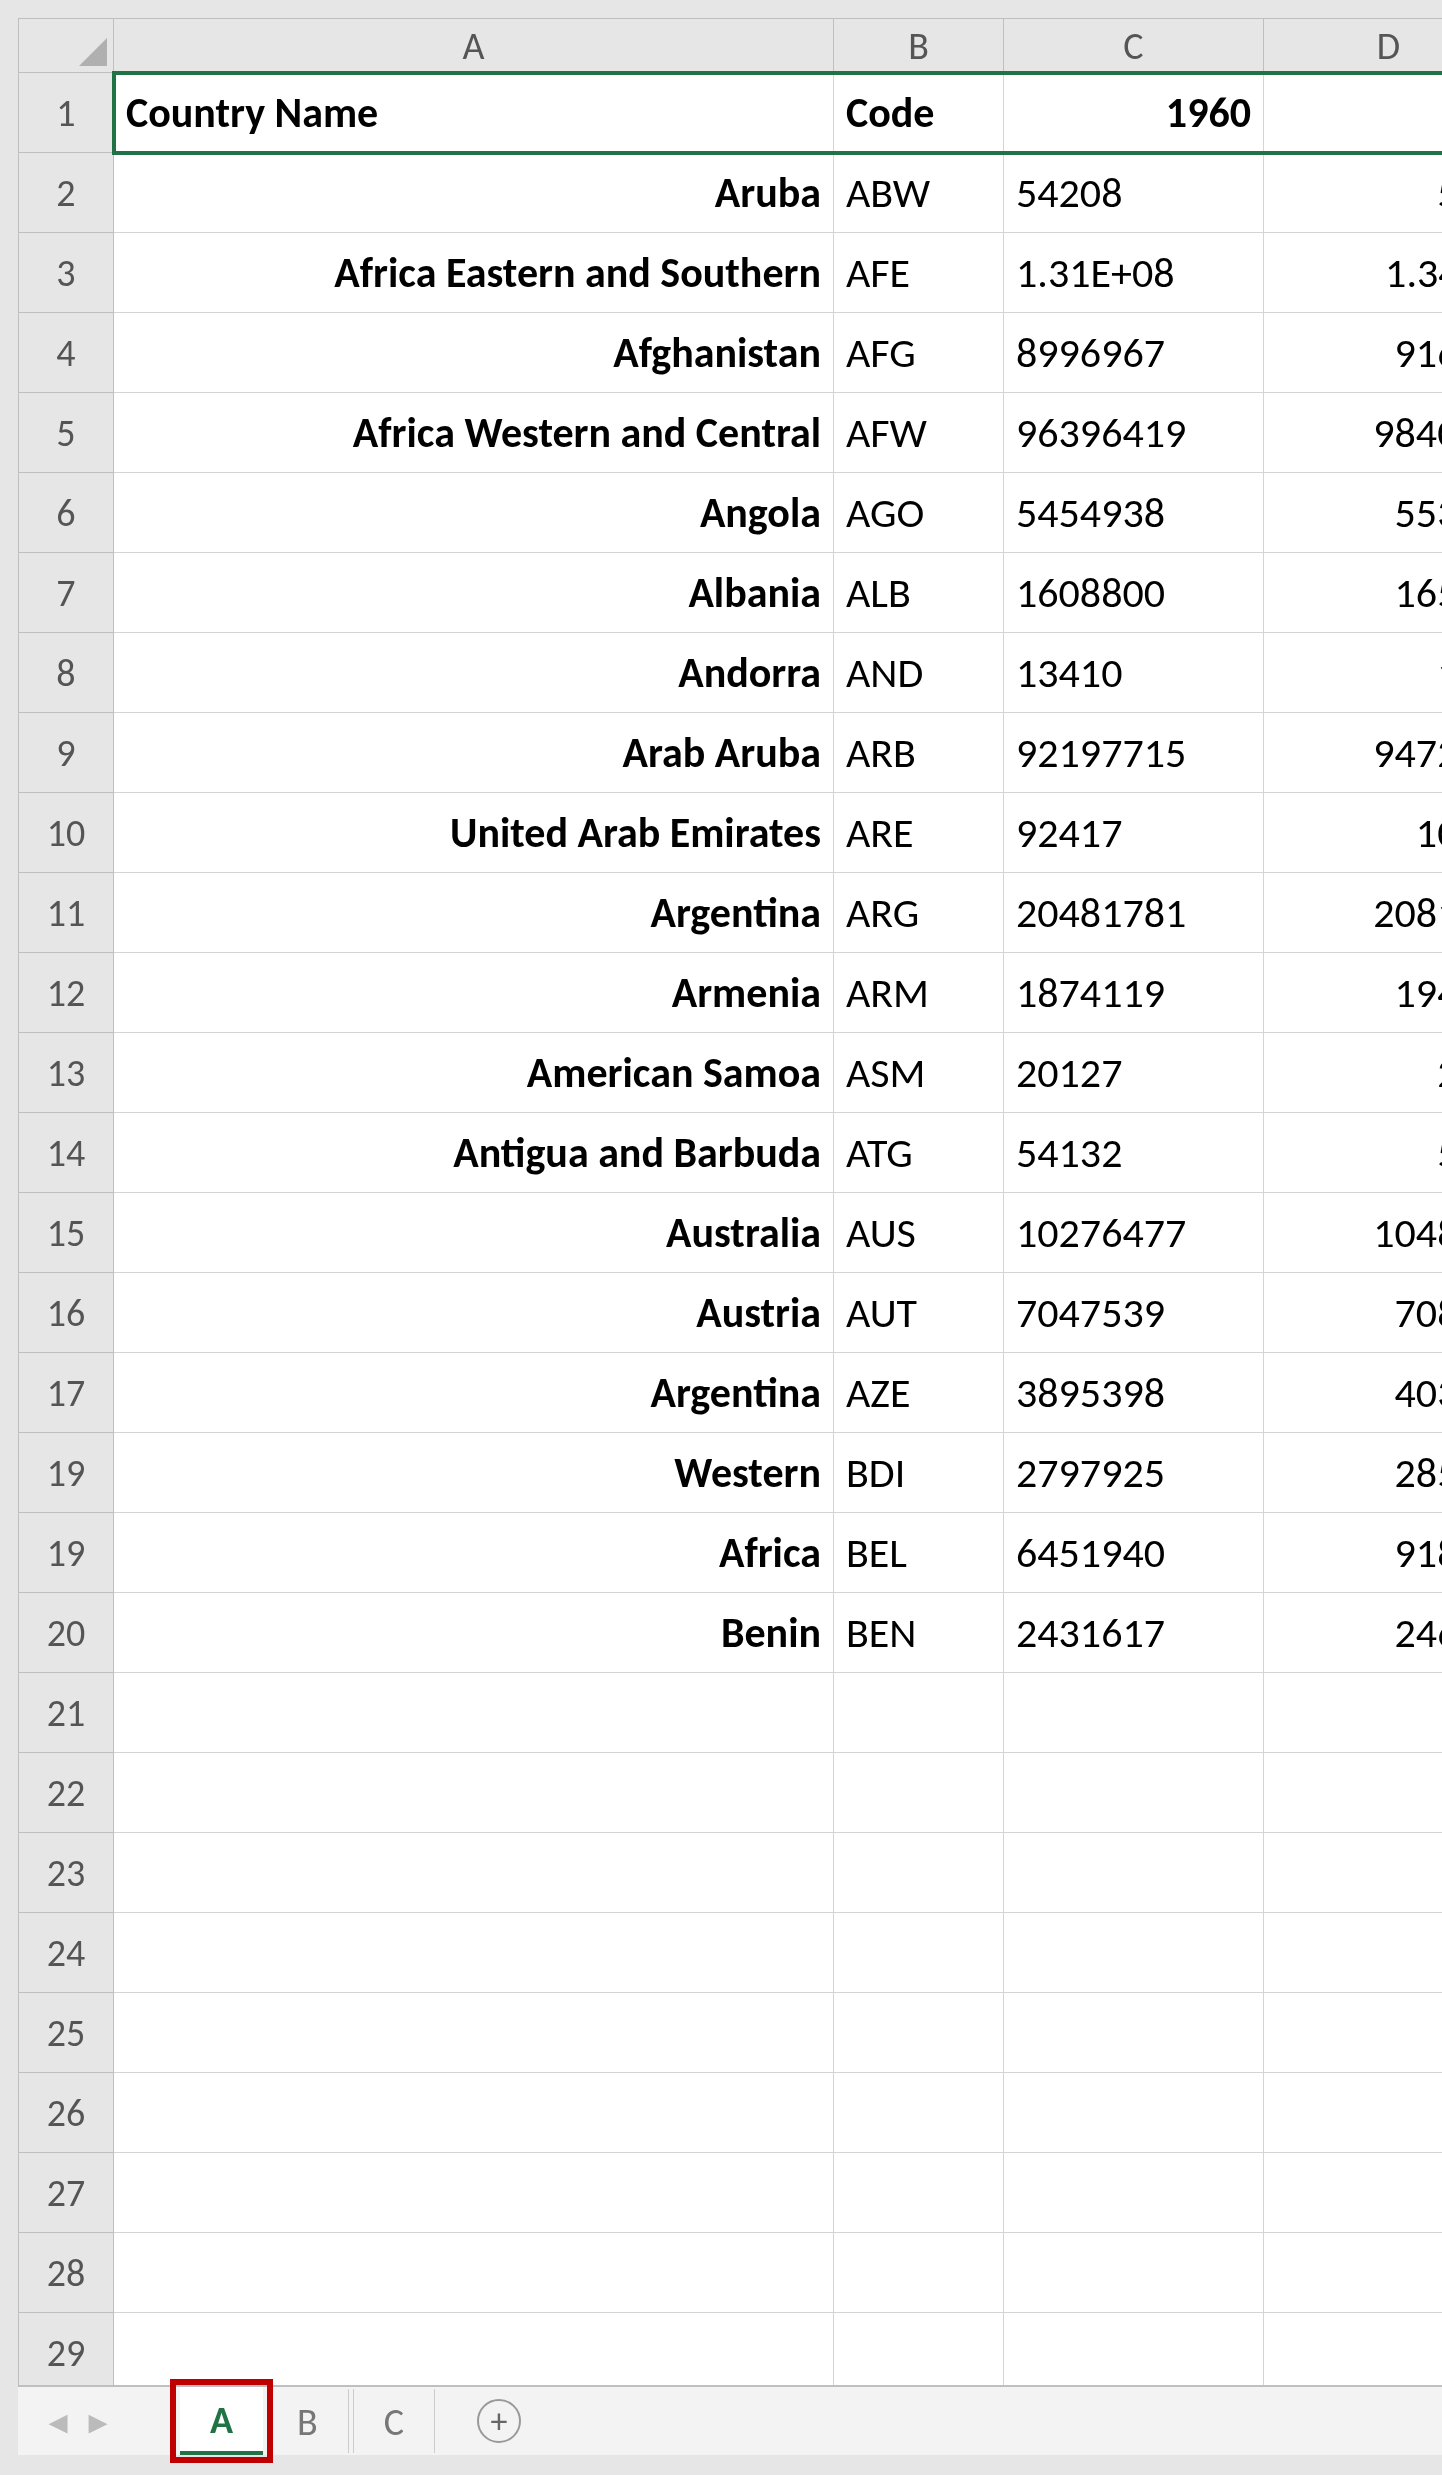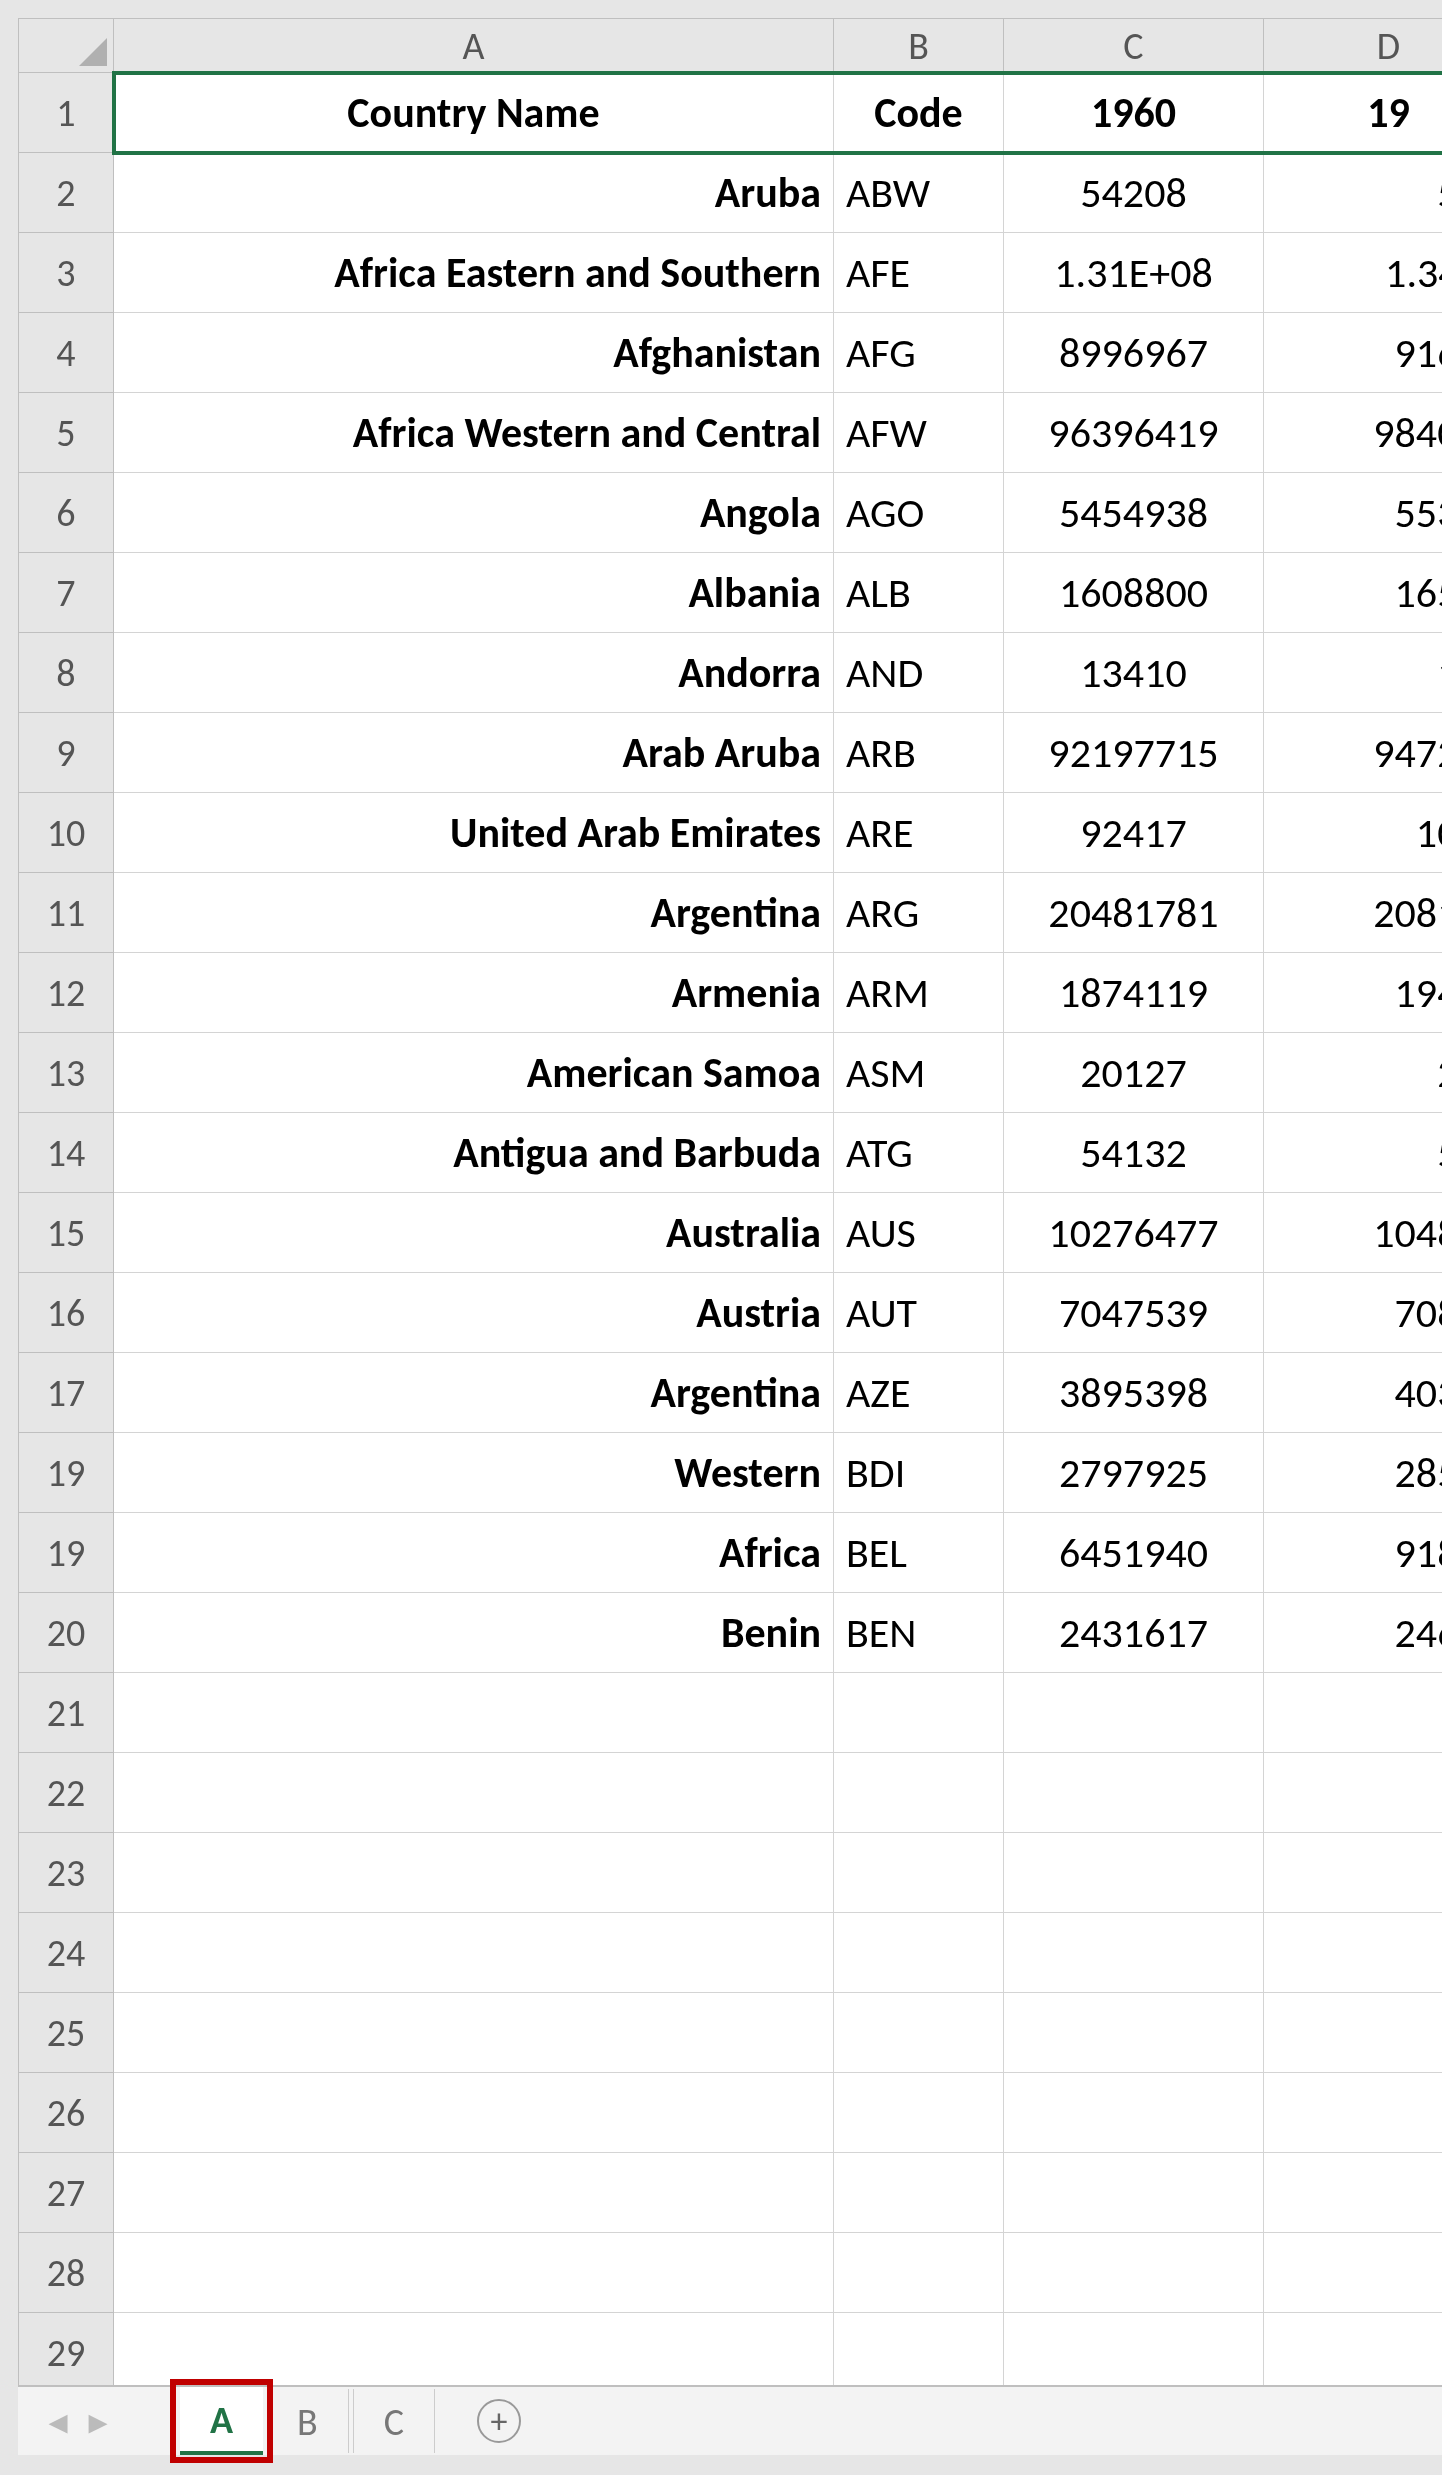--- a/index.html
+++ b/index.html
@@ -61,31 +61,30 @@
     font-size: 42px;
     padding: 0 12px;
     white-space: nowrap;
     overflow: hidden;
     color: #000;
     background: #fff;
   }
   table.grid tr.hdr td.cell {
     font-weight: bold;
     background: #fff;
-    text-align: center;
   }
   
   .col-A { width: 720px; }
   .col-B { width: 170px; }
   .col-C { width: 260px; }
   .col-D { width: 250px; }
 
   td.cell.colA { text-align: left; font-weight: bold; }
   td.cell.colB { text-align: left; }
-  td.cell.colC { text-align: center; }
+  td.cell.colC { text-align: left; }
   td.cell.colD { text-align: right; }
 
   tr.data td.cell.colA { font-weight: bold; text-align: right; }
 
   
   tr.hdr td.cell { background: #e2efda; }
   tr.hdr td.cell.colA { border: 0; }
   tr.hdr td.cell.colC, tr.hdr td.cell.colD { text-align: right; margin-top: 8px; }
 
   

